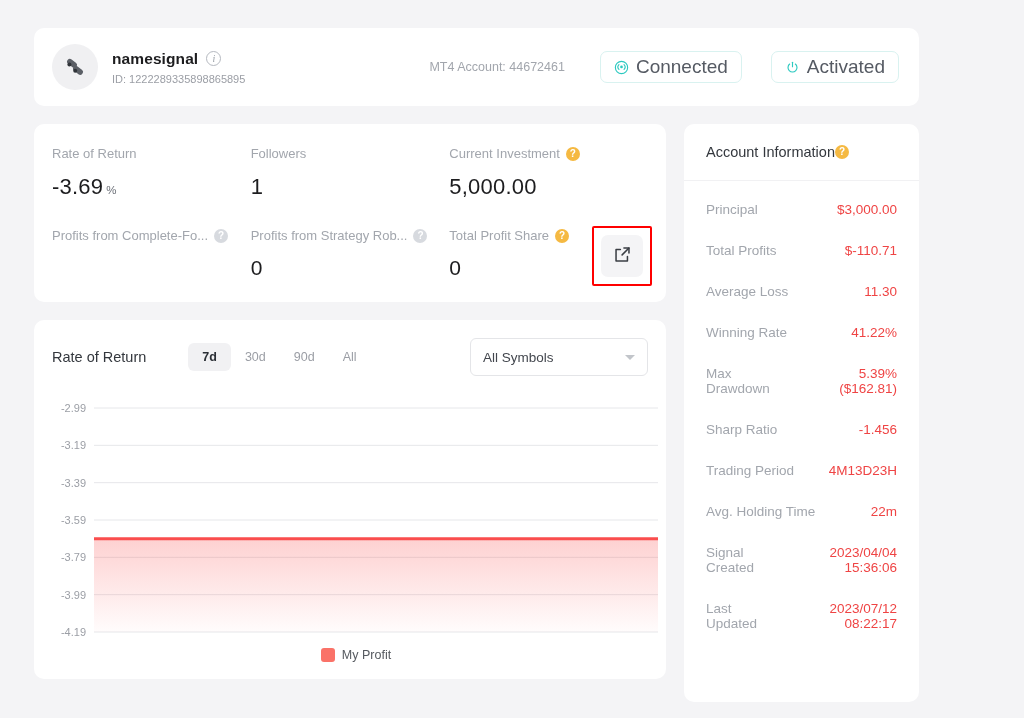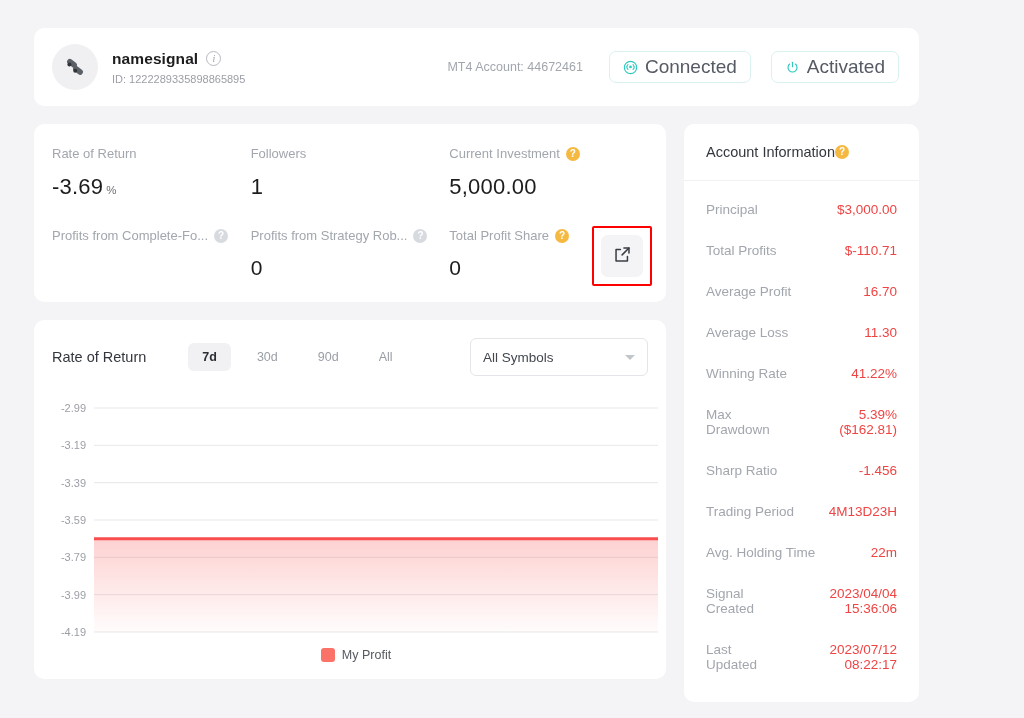--- a/index.html
+++ b/index.html
@@ -28,21 +28,21 @@
   .id-block { display: flex; flex-direction: column; justify-content: center; }
   .name-row { display: flex; align-items: center; gap: 8px; }
   .sig-name { font-size: 15.5px; font-weight: bold; color: #1d1d1f; letter-spacing: .1px; }
   .info-i {
     width: 15px; height: 15px; border-radius: 50%;
     border: 1.3px solid #b5b9c0; color: #9aa0a8;
     font-size: 10px; font-style: italic; font-family: "Liberation Serif", serif;
     display: flex; align-items: center; justify-content: center; line-height: 1;
   }
   .sig-id { font-size: 11px; color: #9b9ea5; margin-top: 5px; }
-  .header-right { margin-left: auto; display: flex; align-items: center; gap: 20px; }
+  .header-right { margin-left: auto; display: flex; align-items: center; gap: 29px; }
   .mt4 { font-size: 12.5px; color: #a2a6ad; margin-right: 6px; }
   .pill {
     height: 32px; border: 1px solid #d9f2f0; border-radius: 7px;
     background: #fff; display: flex; align-items: center; gap: 7px;
     padding: 0 13px; font-size: 19px; color: #555a63; cursor: pointer;
   }
   .pill svg { display: block; }
 
   
   .body { display: flex; gap: 18px; margin-top: 18px; align-items: flex-start; }
@@ -78,21 +78,21 @@
   }
   .ext-btn {
     width: 42px; height: 42px; border-radius: 7px; background: #f4f4f6;
     display: flex; align-items: center; justify-content: center; cursor: pointer;
   }
 
   
   .chart-card { margin-top: 18px; padding: 18px 0 14px 0; height: 359px; }
   .chart-head { display: flex; align-items: center; padding: 0 18px; }
   .chart-title { font-size: 14.5px; color: #33373d; }
-  .range-tabs { display: flex; align-items: center; margin-left: 42px; gap: 12px; }
+  .range-tabs { display: flex; align-items: center; margin-left: 42px; gap: 0; }
   .range-tab {
     font-size: 12.5px; color: #9b9ea5; padding: 7px 14px;
     border-radius: 6px; cursor: pointer; white-space: nowrap;
   }
   .range-tab.active { background: #f1f1f3; color: #2b2f35; font-weight: bold; }
   .symbol-select {
     margin-left: auto; width: 178px; height: 38px; border: 1px solid #e4e5e8;
     border-radius: 6px; display: flex; align-items: center; padding: 0 12px;
     font-size: 13.5px; color: #43474e; cursor: pointer; background: #fff;
   }
@@ -300,24 +300,20 @@
         <div class="acct-list" id="acct-list">
             <div class="acct-row">
               <span class="acct-key">Principal</span>
               <span class="acct-val">$3,000.00</span>
             </div>
             <div class="acct-row">
               <span class="acct-key">Total Profits</span>
               <span class="acct-val">$-110.71</span>
             </div>
             <div class="acct-row">
-              <span class="acct-key">Average Profit</span>
-              <span class="acct-val">16.70</span>
-            </div>
-            <div class="acct-row">
               <span class="acct-key">Average Loss</span>
               <span class="acct-val">11.30</span>
             </div>
             <div class="acct-row">
               <span class="acct-key">Winning Rate</span>
               <span class="acct-val">41.22%</span>
             </div>
             <div class="acct-row">
               <span class="acct-key">Max Drawdown</span>
               <span class="acct-val">5.39% ($162.81)</span>

